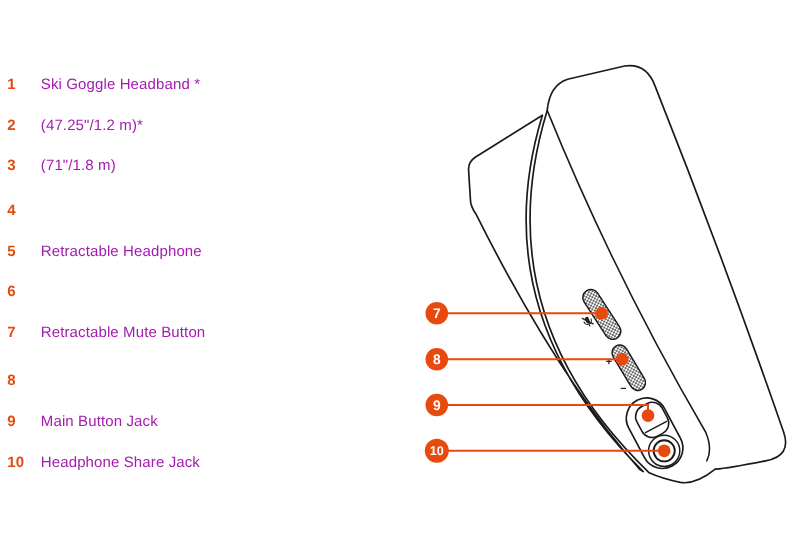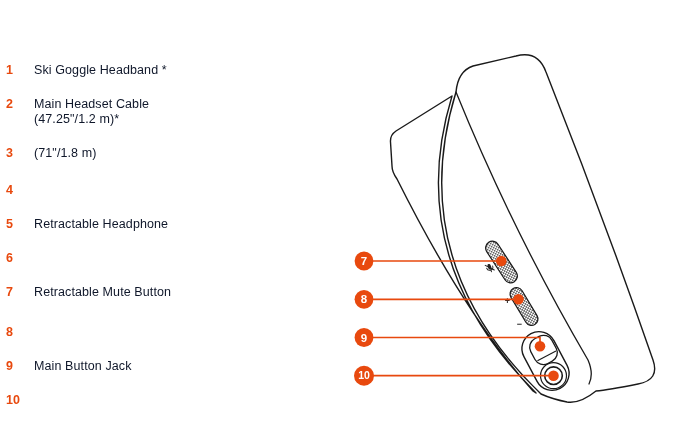--- a/index.html
+++ b/index.html
@@ -19,21 +19,21 @@
     line-height: 15px;
     letter-spacing: 0.1px;
   }
   .item.m3 { margin-bottom: 22px; }
   .item.m7 { margin-bottom: 25px; }
   .item .num {
     flex: 0 0 28px;
     color: #E8490E;
     font-weight: bold;
   }
-  .item .lbl { color: #0f172a; }
+  .item .lbl { color: #a21caf; text-align: right; }
   .item .lbl .l2 { display: block; }
 
   .diagram {
     position: absolute;
     left: 340px;
     top: 0;
     width: 336px;
     height: 446px;
   }
   svg text.callout-num {
@@ -50,21 +50,21 @@
 </head>
 <body>
 
 <div class="parts-list">
   <div class="item">
     <span class="num">1</span>
     <span class="lbl"><span>Ski Goggle Headband *</span><span class="l2"></span></span>
   </div>
   <div class="item">
     <span class="num">2</span>
-    <span class="lbl"><span>Main Headset Cable</span><span class="l2">(47.25"/1.2 m)*</span></span>
+    <span class="lbl"><span class="l2">(47.25"/1.2 m)*</span></span>
   </div>
   <div class="item m3">
     <span class="num">3</span>
     <span class="lbl"><span class="l2">(71"/1.8 m)</span></span>
   </div>
   <div class="item">
     <span class="num">4</span>
   </div>
   <div class="item">
     <span class="num">5</span>
@@ -79,20 +79,21 @@
   </div>
   <div class="item">
     <span class="num">8</span>
   </div>
   <div class="item">
     <span class="num">9</span>
     <span class="lbl"><span>Main Button Jack</span><span class="l2"></span></span>
   </div>
   <div class="item">
     <span class="num">10</span>
+    <span class="lbl"><span>Headphone Share Jack</span><span class="l2"></span></span>
   </div>
 </div>
 
 <div class="diagram">
 <svg width="336" height="446" viewBox="0 0 336 446" xmlns="http://www.w3.org/2000/svg">
   <defs>
     <pattern id="hatch" width="3.2" height="3.2" patternUnits="userSpaceOnUse" patternTransform="rotate(15)">
       <path d="M0 0 L3.2 3.2 M3.2 0 L0 3.2" stroke="#333333" stroke-width="0.6" fill="none"></path>
     </pattern>
   </defs>

